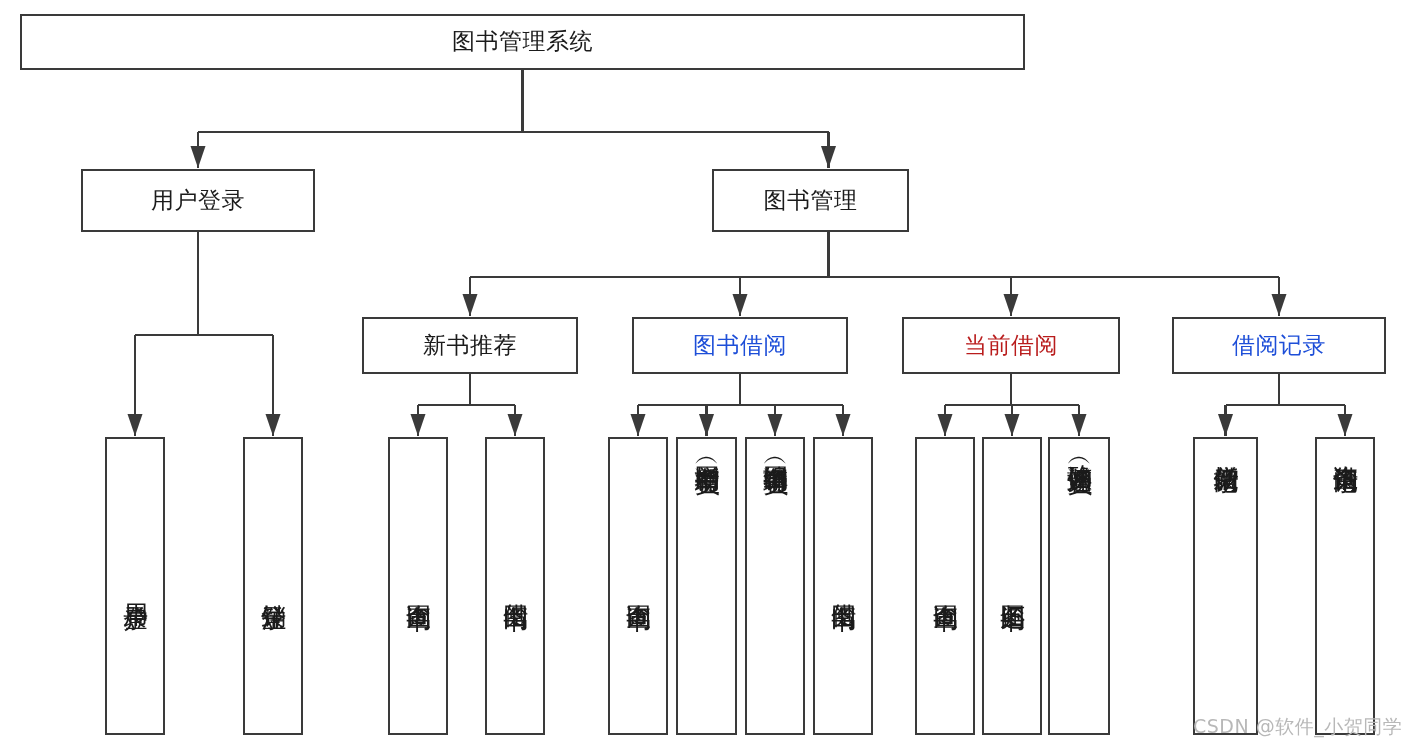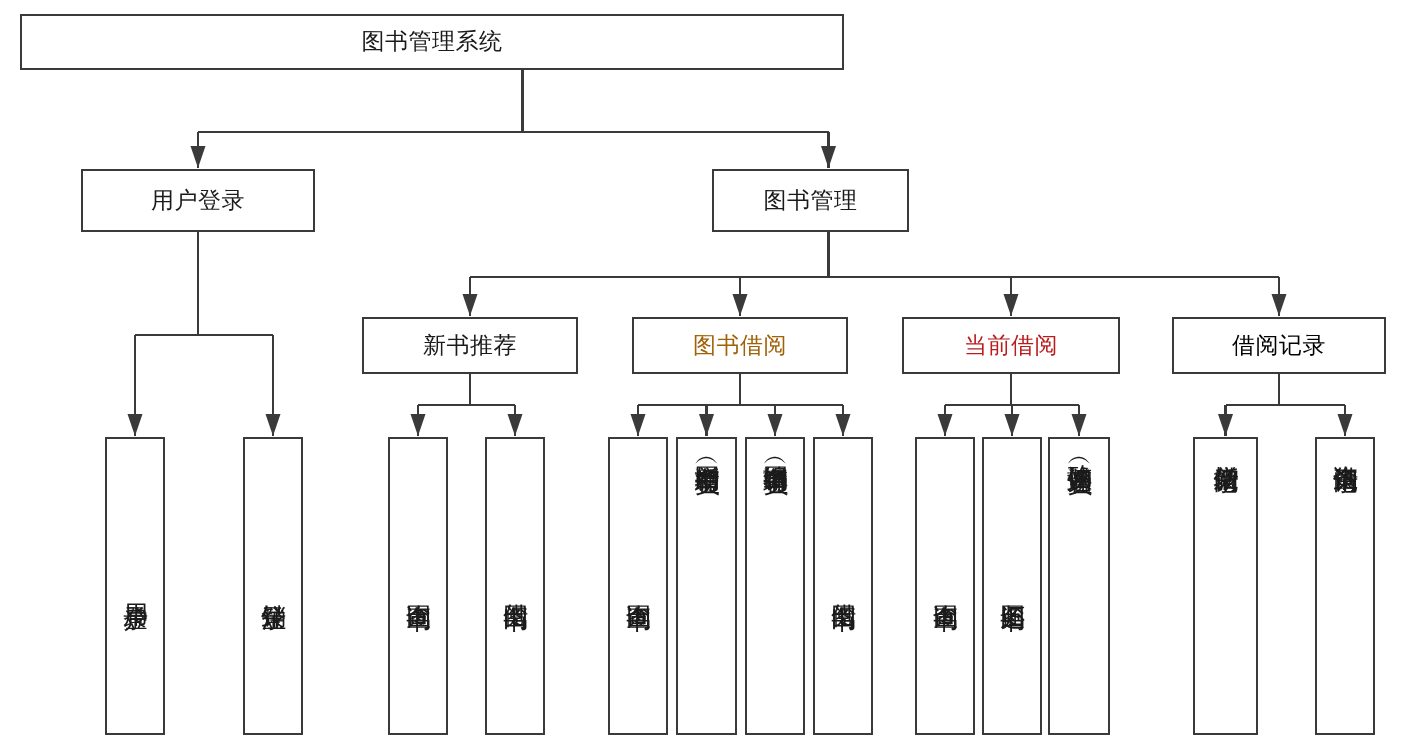--- a/index.html
+++ b/index.html
@@ -131,39 +131,39 @@
       <line x1="1079" y1="405" x2="1079" y2="436" stroke="#3a3a3a" stroke-width="2.6" shape-rendering="crispEdges"></line>
       <path d="M 1071.5 414 L 1086.5 414 L 1079 436 Z" fill="#3a3a3a"></path>
       <line x1="1279" y1="374" x2="1279" y2="405" stroke="#3a3a3a" stroke-width="2.6" shape-rendering="crispEdges"></line>
       <line x1="1225.5" y1="405" x2="1345" y2="405" stroke="#3a3a3a" stroke-width="2.6" shape-rendering="crispEdges"></line>
       <line x1="1225.5" y1="405" x2="1225.5" y2="436" stroke="#3a3a3a" stroke-width="2.6" shape-rendering="crispEdges"></line>
       <path d="M 1218 414 L 1233 414 L 1225.5 436 Z" fill="#3a3a3a"></path>
       <line x1="1345" y1="405" x2="1345" y2="436" stroke="#3a3a3a" stroke-width="2.6" shape-rendering="crispEdges"></line>
       <path d="M 1337.5 414 L 1352.5 414 L 1345 436 Z" fill="#3a3a3a"></path>
     </svg>
   <div id="nodes-layer">
-      <div class="node horiz root" style="left: 20px; top: 14px; width: 824px; height: 56px; border-color: rgb(58, 58, 58); background: rgb(255, 255, 255); color: rgb(27, 27, 27);">
+      <div class="node horiz root" style="left: 20px; top: 14px; width: 1005px; height: 56px; border-color: rgb(58, 58, 58); background: rgb(255, 255, 255); color: rgb(27, 27, 27);">
         <span class="node-label">图书管理系统</span>
       </div>
       <div class="node horiz" style="left: 81px; top: 169px; width: 234px; height: 63px; border-color: rgb(58, 58, 58); background: rgb(255, 255, 255); color: rgb(27, 27, 27);">
         <span class="node-label">用户登录</span>
       </div>
       <div class="node horiz" style="left: 712px; top: 169px; width: 197px; height: 63px; border-color: rgb(58, 58, 58); background: rgb(255, 255, 255); color: rgb(27, 27, 27);">
         <span class="node-label">图书管理</span>
       </div>
       <div class="node horiz" style="left: 362px; top: 317px; width: 216px; height: 57px; border-color: rgb(58, 58, 58); background: rgb(255, 255, 255); color: rgb(27, 27, 27);">
         <span class="node-label">新书推荐</span>
       </div>
-      <div class="node horiz" style="left: 632px; top: 317px; width: 216px; height: 57px; border-color: rgb(58, 58, 58); background: rgb(255, 255, 255); color: #a16207;">
+      <div class="node horiz" style="left: 632px; top: 317px; width: 216px; height: 57px; border-color: rgb(58, 58, 58); background: rgb(255, 255, 255); color: #1d4ed8;">
         <span class="node-label">图书借阅</span>
       </div>
       <div class="node horiz" style="left: 902px; top: 317px; width: 218px; height: 57px; border-color: rgb(58, 58, 58); background: rgb(255, 255, 255); color: #b91c1c;">
         <span class="node-label">当前借阅</span>
       </div>
-      <div class="node horiz" style="left: 1172px; top: 317px; width: 214px; height: 57px; border-color: rgb(58, 58, 58); background: rgb(255, 255, 255); color: #000000;">
+      <div class="node horiz" style="left: 1172px; top: 317px; width: 214px; height: 57px; border-color: rgb(58, 58, 58); background: rgb(255, 255, 255); color: #1d4ed8;">
         <span class="node-label">借阅记录</span>
       </div>
       <div class="node vert center" style="left: 105px; top: 437px; width: 60px; height: 298px; border-color: rgb(58, 58, 58); background: rgb(255, 255, 255); color: rgb(27, 27, 27);">
         <span class="node-label">用户登录</span>
       </div>
       <div class="node vert center" style="left: 243px; top: 437px; width: 60px; height: 298px; border-color: rgb(58, 58, 58); background: rgb(255, 255, 255); color: rgb(27, 27, 27);">
         <span class="node-label">注销登录</span>
       </div>
       <div class="node vert center" style="left: 388px; top: 437px; width: 60px; height: 298px; border-color: rgb(58, 58, 58); background: rgb(255, 255, 255); color: rgb(27, 27, 27);">
         <span class="node-label">查询图书</span>
@@ -192,13 +192,14 @@
       <div class="node vert" style="left: 1048px; top: 437px; width: 62px; height: 298px; border-color: rgb(58, 58, 58); background: rgb(255, 255, 255); color: rgb(27, 27, 27);">
         <span class="node-label">确认归还（管理员）</span>
       </div>
       <div class="node vert" style="left: 1193px; top: 437px; width: 65px; height: 298px; border-color: rgb(58, 58, 58); background: rgb(255, 255, 255); color: rgb(27, 27, 27);">
         <span class="node-label">新增借阅记录</span>
       </div>
       <div class="node vert" style="left: 1315px; top: 437px; width: 60px; height: 298px; border-color: rgb(58, 58, 58); background: rgb(255, 255, 255); color: rgb(27, 27, 27);">
         <span class="node-label">查询借阅记录</span>
       </div>
     </div>
+  <div class="watermark" style="left: 1193px; top: 714px; color: rgb(184, 184, 184);">CSDN @软件_小贺同学</div>
 </div>
 
 </body></html>

